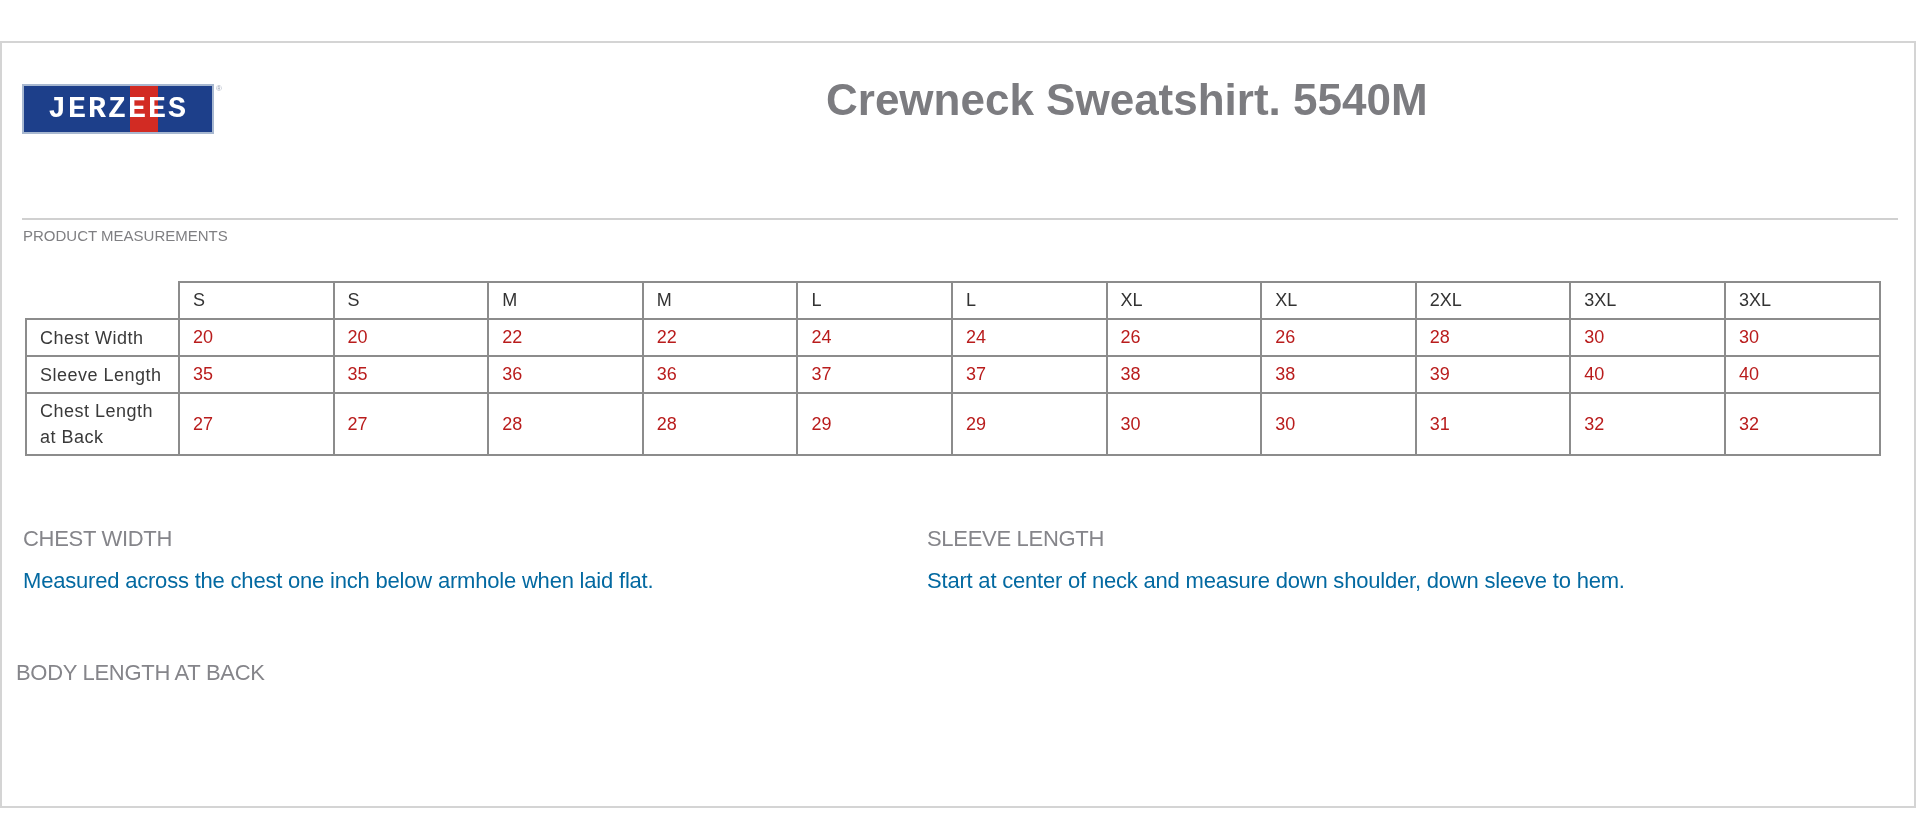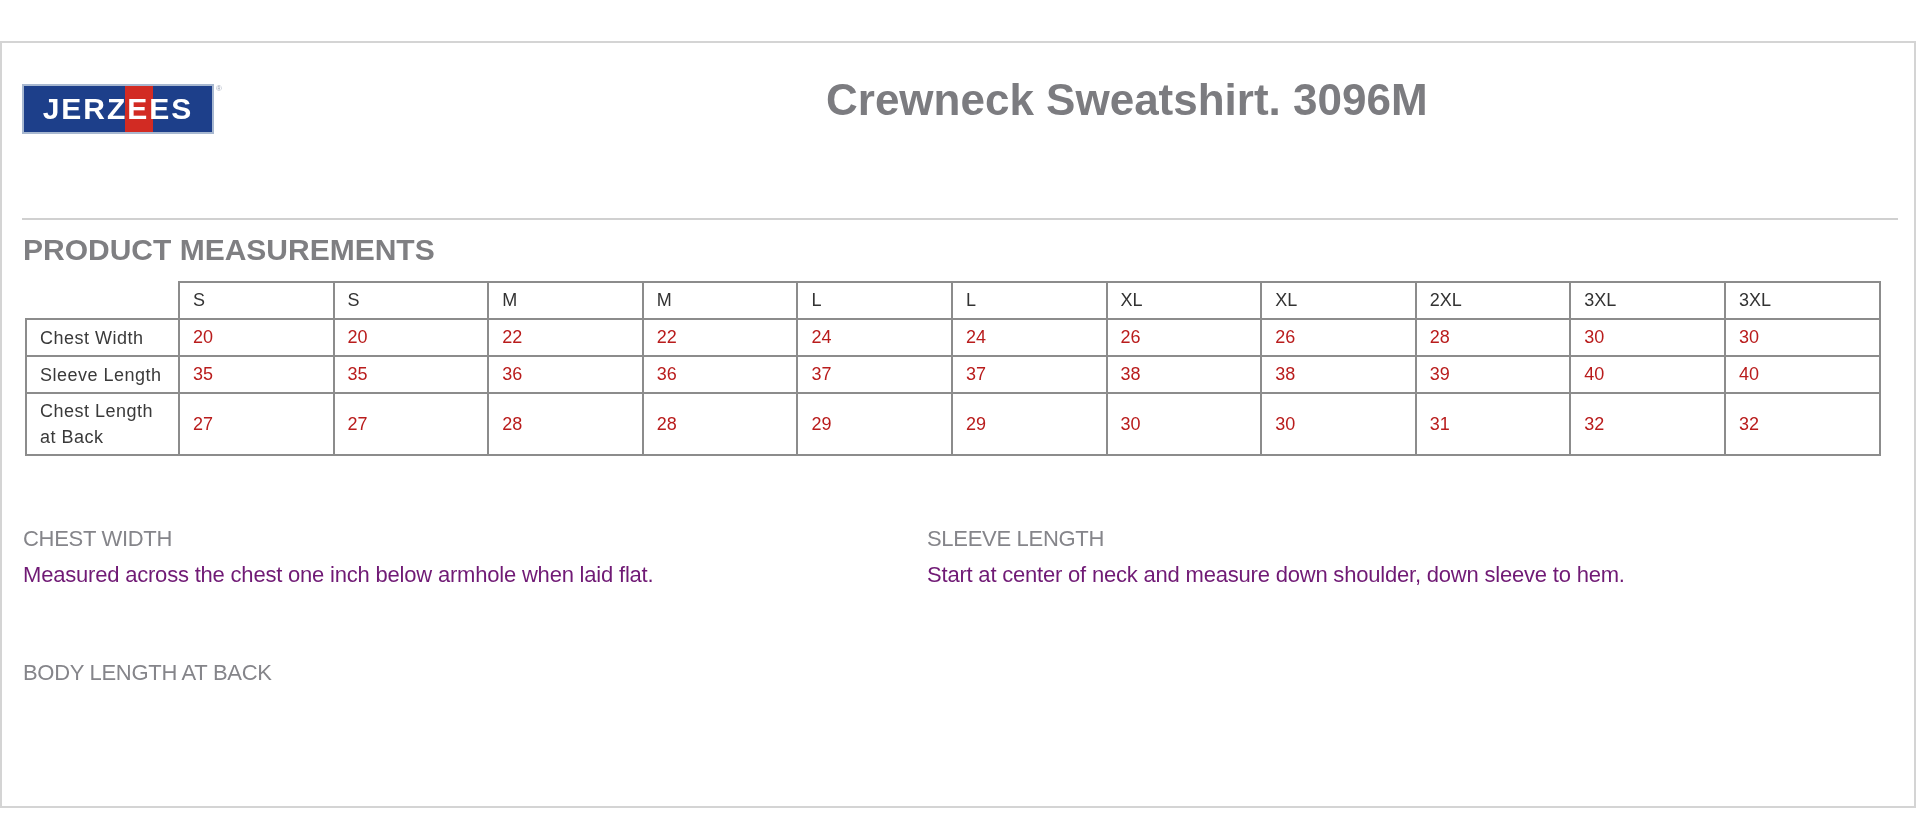--- a/index.html
+++ b/index.html
@@ -38,21 +38,21 @@
       align-items: center;
       justify-content: center;
     }
     .logo-inner {
       position: relative;
       height: 100%;
       display: flex;
       align-items: center;
     }
     .logo-text {
-      font-family: Liberation Sans, sans-serif;
+      font-family: Liberation Mono, monospace;
       font-weight: bold;
       font-size: 30px;
       letter-spacing: 2px;
       color: #ffffff;
       position: relative;
       z-index: 2;
       line-height: 1;
     }
     .logo-red {
       position: absolute;
@@ -84,23 +84,23 @@
       position: absolute;
       left: 22px;
       top: 218px;
       width: 1876px;
       height: 2px;
       background: #d0d0d0;
     }
     .section-title {
       position: absolute;
       left: 23px;
-      top: 233px;
-      font-size: 30px;
-      font-weight: bold;
+      top: 227px;
+      font-size: 15px;
+      font-weight: normal;
       color: #7f7f82;
       white-space: nowrap;
     }
     table.measure {
       position: absolute;
       left: 25px;
       top: 281px;
       border-collapse: collapse;
       table-layout: fixed;
       width: 1854px;
@@ -137,39 +137,39 @@
       position: absolute;
       white-space: nowrap;
     }
     .desc-head {
       font-size: 22px;
       color: #85858a;
       letter-spacing: -0.3px;
     }
     .desc-body {
       font-size: 22px;
-      color: #701a75;
-      margin-top: 10px;
+      color: #0369a1;
+      margin-top: 16px;
       letter-spacing: -0.2px;
     }
   </style>
 </head>
 <body>
 
 <div class="frame"></div>
 
 <div class="logo">
   <div class="logo-inner">
     <span class="logo-red"></span>
     <span class="logo-text">JERZEES</span>
   </div>
 </div>
 <span class="logo-reg">®</span>
 
-<div class="title">Crewneck Sweatshirt. 3096M</div>
+<div class="title">Crewneck Sweatshirt. 5540M</div>
 
 <div class="separator"></div>
 
 <div class="section-title">PRODUCT MEASUREMENTS</div>
 
 <table class="measure">
   <colgroup>
     <col class="label-col">
     <col class="size-col">
       <col class="size-col">
@@ -248,15 +248,15 @@
 <div class="desc" style="left:23px; top:526px;">
   <div class="desc-head">CHEST WIDTH</div>
   <div class="desc-body">Measured across the chest one inch below armhole when laid flat.</div>
 </div>
 
 <div class="desc" style="left:927px; top:526px;">
   <div class="desc-head">SLEEVE LENGTH</div>
   <div class="desc-body">Start at center of neck and measure down shoulder, down sleeve to hem.</div>
 </div>
 
-<div class="desc" style="left:23px; top:660px;">
+<div class="desc" style="left:16px; top:660px;">
   <div class="desc-head">BODY LENGTH AT BACK</div>
 </div>
 
 </body></html>

